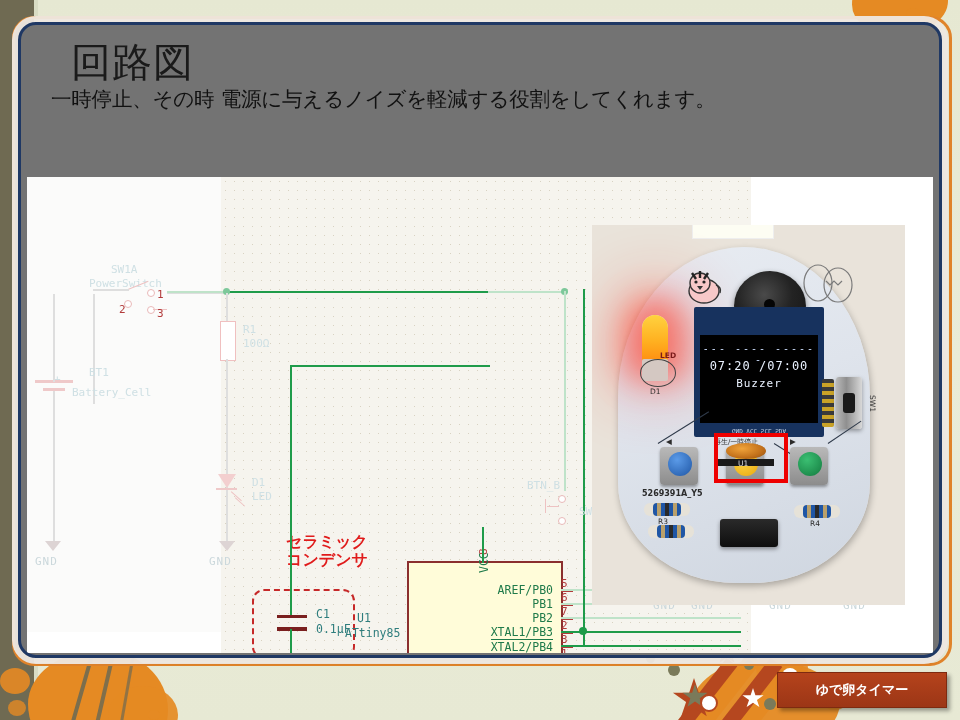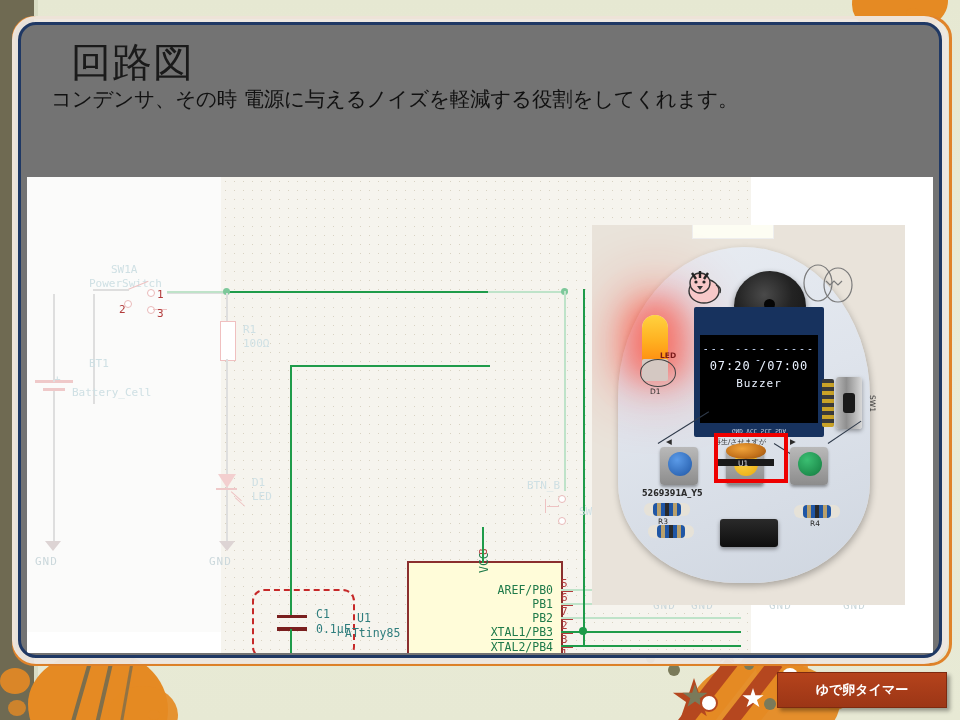--- a/index.html
+++ b/index.html
@@ -377,21 +377,21 @@
 <div class="dot-deco" style="left:646px;top:654px;width:9px;height:9px;background:#7a7a5a;"></div>
 <div class="dot-deco" style="left:782px;top:668px;width:16px;height:16px;background:#ffffff;"></div>
 
 <div class="card-outer-orange"></div>
 
 <div class="card">
 
   <div class="title">回路図</div>
 
   <div class="body-text">
-    <span class="ln">コンデンサ、その時 電源に与えるノイズを軽減する役割をしてくれます。</span>
+    <span class="ln">一時停止、その時 電源に与えるノイズを軽減する役割をしてくれます。</span>
   </div>
 
   <div class="schematic">
     <div class="sch-white-left"></div>
     <div class="sch-grid"></div>
     <div class="sch-white-right"></div>
 
     <div class="lbl lbl-faint" style="left:84px; top:86px;">SW1A</div>
     <div class="lbl lbl-faint" style="left:62px; top:100px;">PowerSwitch</div>
     <div class="sw-circle" style="left:120px; top:112px;"></div>
@@ -411,41 +411,45 @@
     <div class="wire-faint" style="left:140px; top:114px; width:60px; height:2.4px;"></div>
     <div style="position:absolute; left:196px; top:111px; width:7px;height:7px;border-radius:50%;background:#7dc89a;"></div>
 
     <div class="res-box" style="left:193px; top:144px; width:14px; height:38px;"></div>
     <div class="wire-gray" style="left:199px; top:116px; width:1.6px; height:28px;"></div>
     <div class="wire-gray" style="left:199px; top:182px; width:1.6px; height:130px;"></div>
     <div class="lbl lbl-faint" style="left:216px; top:146px;">R1</div>
     <div class="lbl lbl-faint" style="left:216px; top:160px;">100Ω</div>
 
     <div class="lbl lbl-faint" style="left:27px; top:196px;">+</div>
-    <div class="lbl lbl-faint" style="left:62px; top:180px;">BT1</div>
+    <div class="lbl lbl-faint" style="left:62px; top:189px;">BT1</div>
     <div class="lbl lbl-faint" style="left:45px; top:209px;">Battery_Cell</div>
     <div class="batt-line" style="left:8px; top:203px; width:38px; height:3px;"></div>
     <div class="batt-line" style="left:16px; top:211px; width:22px; height:3px;"></div>
     <div class="wire-gray" style="left:26px; top:214px; width:1.6px; height:150px;"></div>
     <div class="wire-gray" style="left:26px; top:117px; width:1.6px; height:88px;"></div>
 
     <div class="diode" style="left:191px; top:297px;"></div>
     <div class="batt-line" style="left:189px; top:311px; width:21px; height:2px;"></div>
     <div class="sw-line" style="left:204px; top:314px; width:14px; height:1.4px; transform:rotate(42deg); transform-origin:left;"></div>
     <div class="sw-line" style="left:208px; top:320px; width:13px; height:1.4px; transform:rotate(42deg); transform-origin:left;"></div>
     <div class="lbl lbl-faint" style="left:225px; top:299px;">D1</div>
     <div class="lbl lbl-faint" style="left:225px; top:313px;">LED</div>
     <div class="wire-gray" style="left:199px; top:313px; width:1.6px; height:52px;"></div>
 
     <div class="gnd-arrow faint" style="left:18px; top:364px;"></div>
     <div class="lbl lbl-gnd" style="left:8px; top:378px;">GND</div>
     <div class="gnd-arrow faint" style="left:192px; top:364px;"></div>
     <div class="lbl lbl-gnd" style="left:182px; top:378px;">GND</div>
 
     <div class="cap-dashed"></div>
+    <div class="cap-callout">
+      <span style="display:block;">セラミック</span>
+      <span style="display:block;">コンデンサ</span>
+    </div>
     <div class="cap-plate" style="left:250px; top:438px; width:30px; height:2.6px;"></div>
     <div class="cap-plate" style="left:250px; top:450px; width:30px; height:3.6px;"></div>
     <div class="lbl lbl-teal" style="left:289px; top:430px;">C1</div>
     <div class="lbl lbl-teal" style="left:289px; top:445px;">0.1µF</div>
 
     <div class="wire" style="left:263px; top:188px; width:2.4px; height:250px;"></div>
     <div class="wire" style="left:263px; top:188px; width:200px; height:2.4px;"></div>
     <div class="wire" style="left:263px; top:452px; width:2.4px; height:70px;"></div>
 
     <div class="ic-body"></div>
@@ -551,21 +555,21 @@
         <div class="switch-slide">
           <div class="switch-knob"></div>
         </div>
         <div class="pcb-text" style="left:246px; top:152px; transform:rotate(90deg); color:#3a3a3a;">SW1</div>
 
         <div class="silk-line" style="left:40px; top:196px; width:60px; height:1.2px; transform:rotate(-32deg); transform-origin:left;"></div>
         <div class="silk-line" style="left:156px; top:196px; width:60px; height:1.2px; transform:rotate(32deg); transform-origin:left;"></div>
         <div class="silk-line" style="left:210px; top:196px; width:40px; height:1.2px; transform:rotate(-34deg); transform-origin:left;"></div>
 
         <div class="pcb-text" style="left:48px; top:190px;">◀</div>
-        <div class="pcb-text" style="left:96px; top:190px; font-size:7px;">再生/させますが</div>
+        <div class="pcb-text" style="left:96px; top:190px; font-size:7px;">再生/一時停止</div>
         <div class="pcb-text" style="left:172px; top:190px;">▶</div>
 
         <div class="btn-sw" style="left:42px; top:200px;">
           <div class="btn-cap" style="background:radial-gradient(circle at 38% 32%, #5b9be8, #1f56a5);"></div>
         </div>
         <div class="btn-sw" style="left:108px; top:200px;">
           <div class="btn-cap" style="background:radial-gradient(circle at 38% 32%, #ffd84a, #e8a80d);"></div>
         </div>
         <div class="btn-sw" style="left:172px; top:200px;">
           <div class="btn-cap" style="background:radial-gradient(circle at 38% 32%, #3bbf72, #137a3f);"></div>

